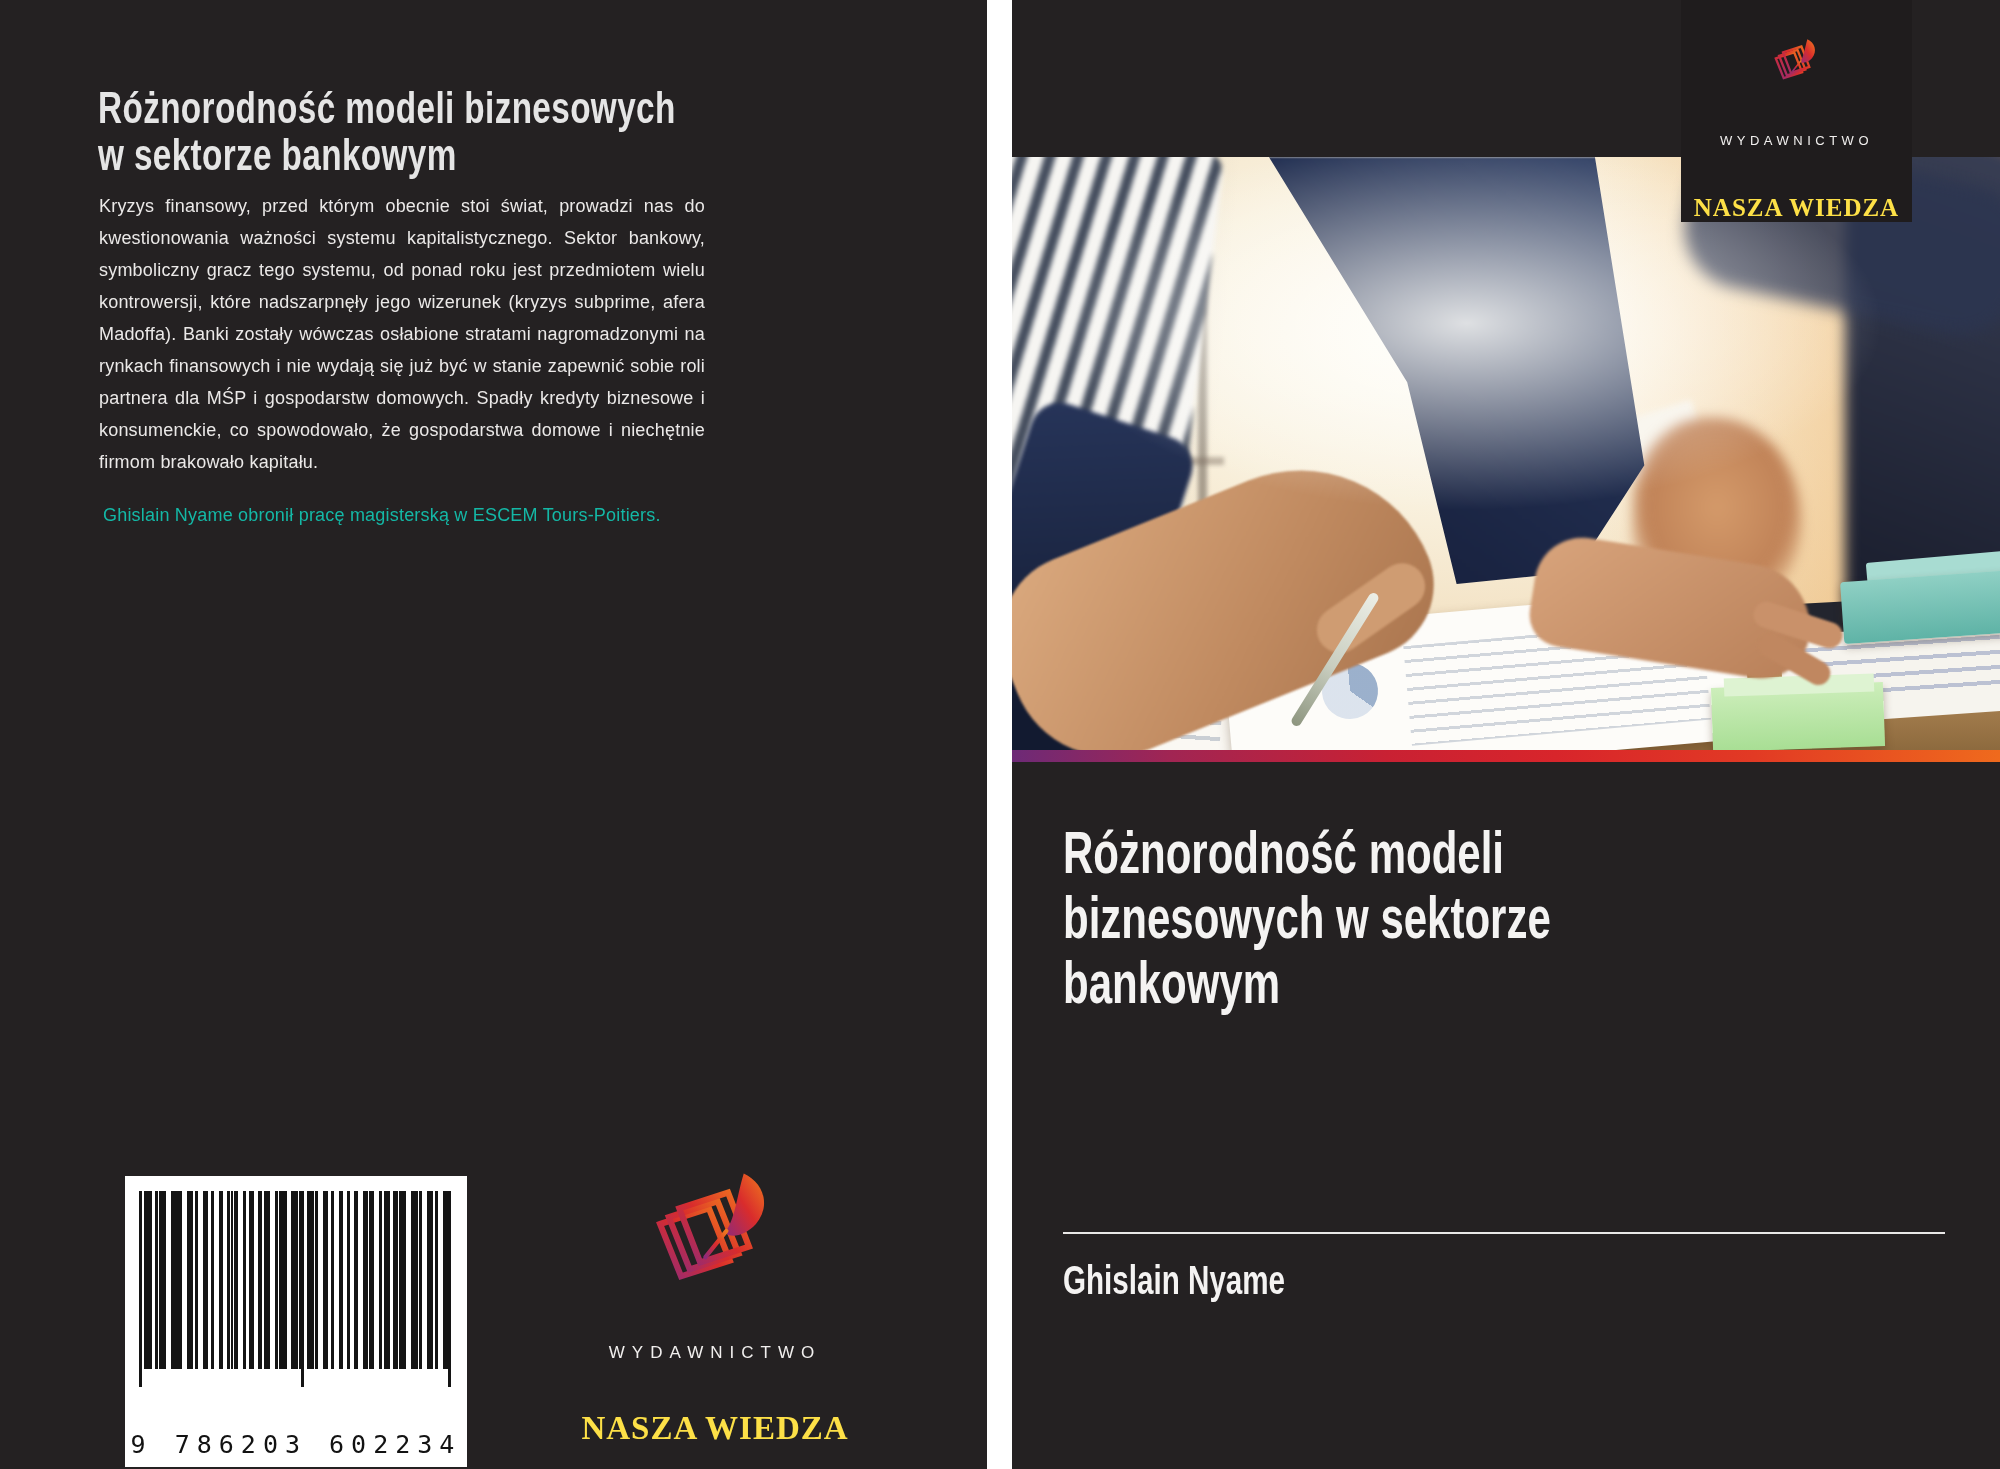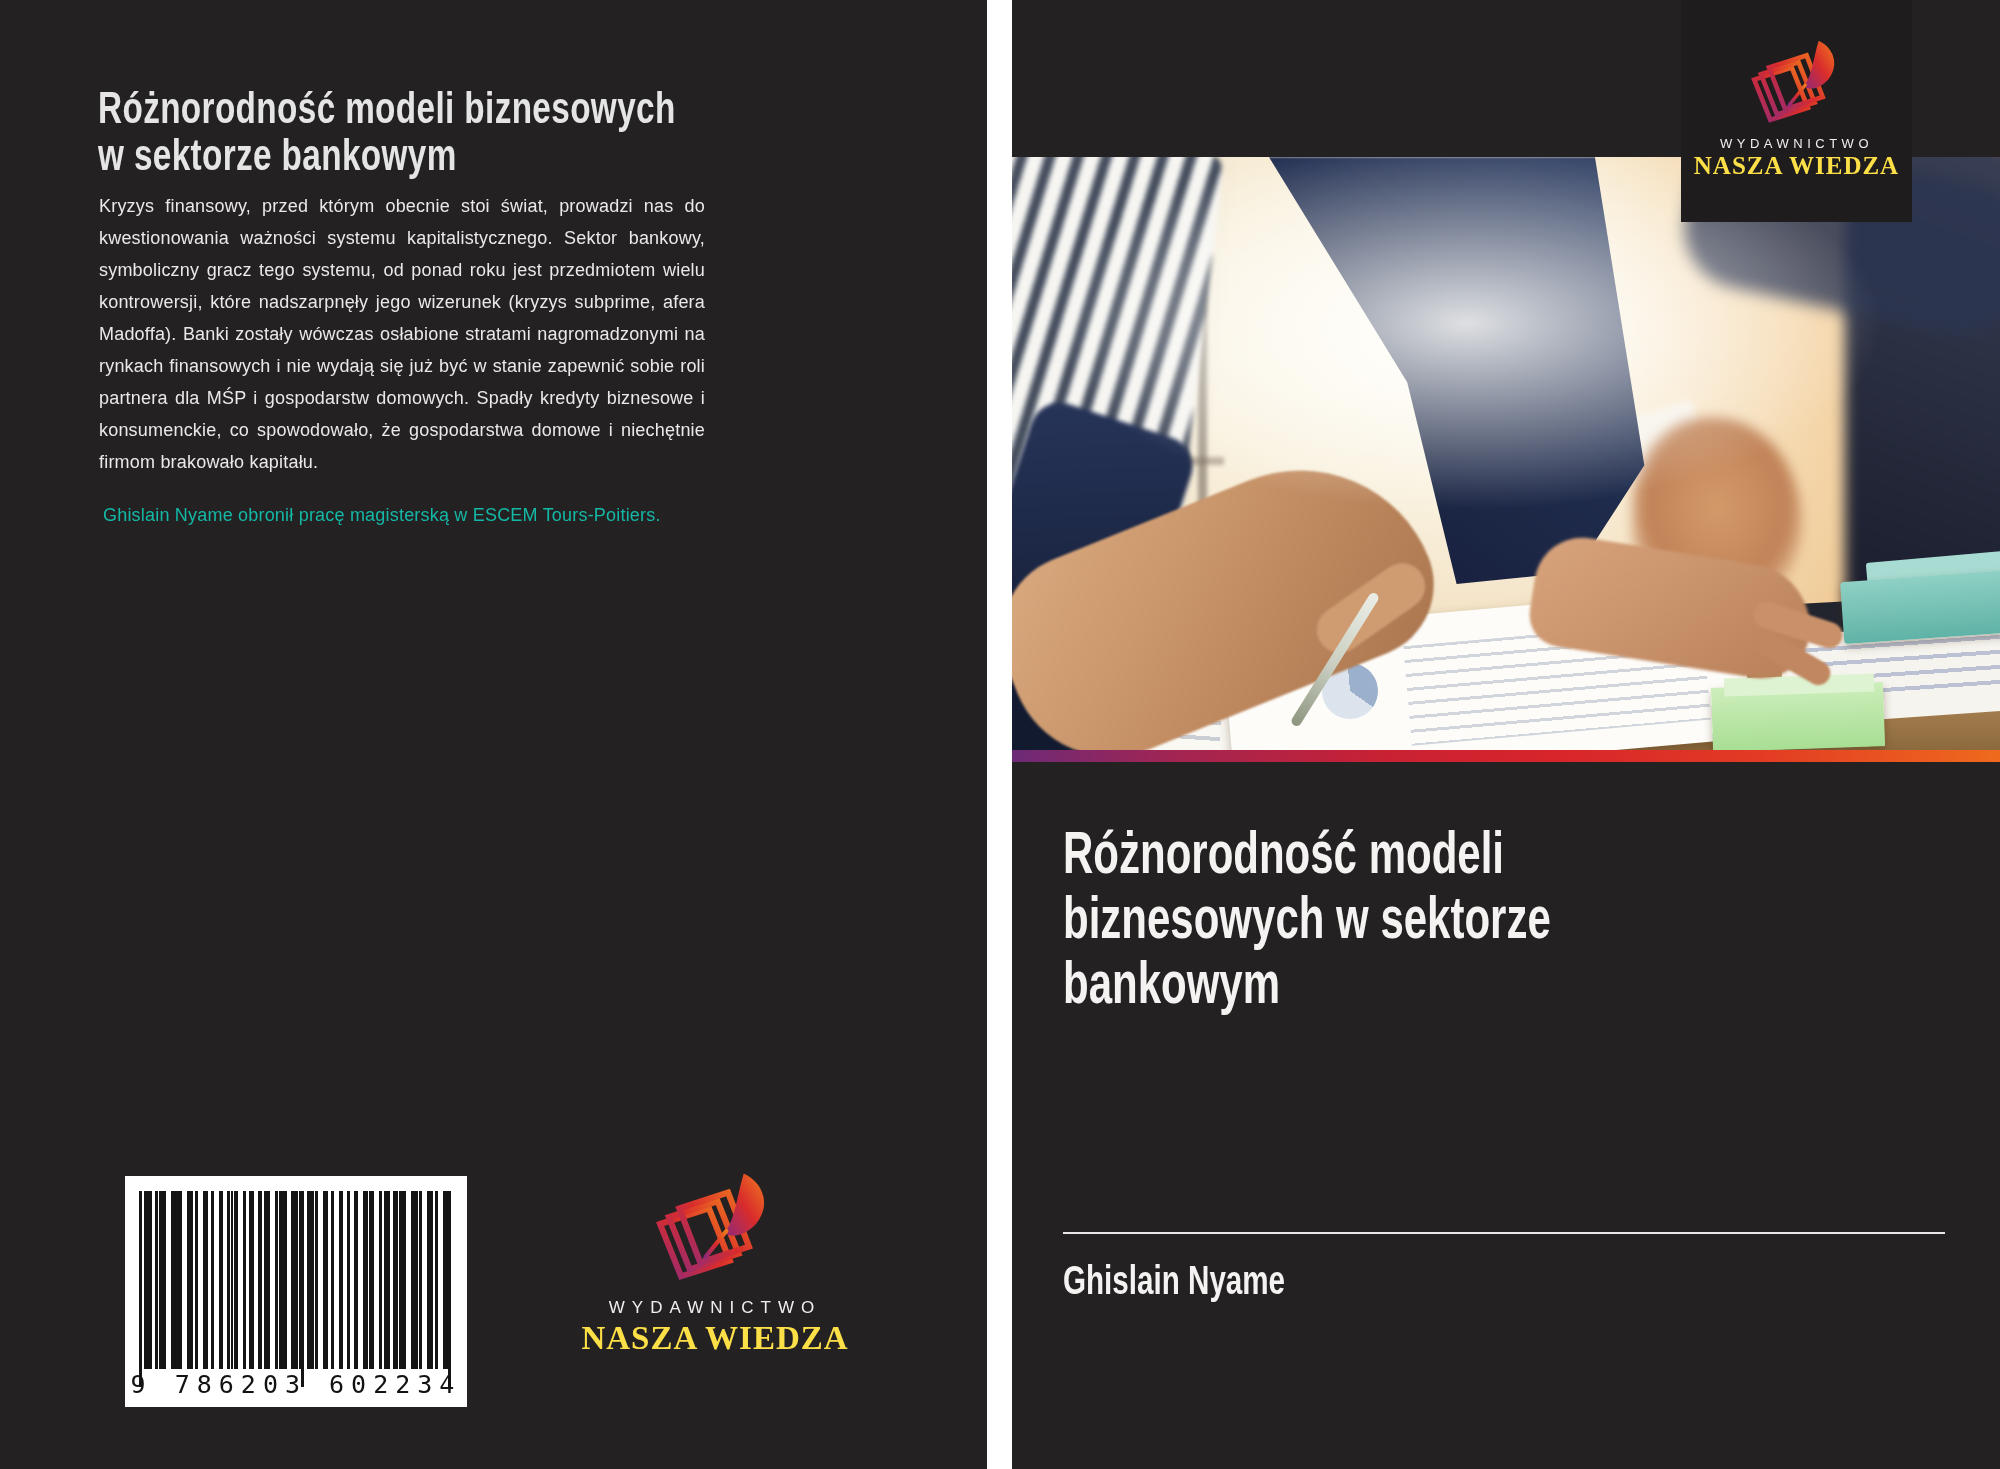--- a/index.html
+++ b/index.html
@@ -17,37 +17,37 @@
     font-size:45px;font-weight:bold;line-height:47px;white-space:nowrap;
     transform:scaleX(.74);transform-origin:left center;letter-spacing:.5px;
   }
   .back-desc{
     position:absolute;left:99px;top:190px;width:606px;color:#ebe9e8;
     font-size:18px;line-height:32px;text-align:justify;letter-spacing:.2px;
   }
   .back-note{position:absolute;left:103px;top:505px;color:#14b8a6;font-size:18px;letter-spacing:.2px;}
 
   
-  .barcode{position:absolute;left:125px;top:1176px;width:342px;height:231px;background:#ffffff;}
+  .barcode{position:absolute;left:125px;top:1176px;width:342px;height:291px;background:#ffffff;}
   .barcode-bars{
     position:absolute;left:14px;right:16px;top:15px;height:178px;
     background-image:
       repeating-linear-gradient(90deg,#141414 0 3px,transparent 3px 8px),
       repeating-linear-gradient(90deg,transparent 0 5px,#141414 5px 9px,transparent 9px 15px),
       repeating-linear-gradient(90deg,transparent 0 11px,#141414 11px 13px,transparent 13px 27px);
   }
   .guard{position:absolute;top:15px;width:3px;height:196px;background:#141414;}
   .guard.g1{left:14px}.guard.g2{left:176px}.guard.g3{right:16px}
   .barcode-digits{
     position:absolute;left:0;right:0;bottom:8px;text-align:center;color:#121212;
     font-family:"DejaVu Sans Mono",monospace;font-size:25px;letter-spacing:7px;white-space:nowrap;
   }
 
   
-  .pub-logo{display:flex;flex-direction:column;align-items:center;}
+  .pub-logo{display:flex;flex-direction:column;align-items:center;gap:45px;}
   .pub-top{color:#f1efee;letter-spacing:7px;font-size:17px;margin-top:6px;white-space:nowrap;}
   .pub-bottom{color:#fde047;font-family:"Liberation Serif",serif;font-weight:bold;font-size:33px;letter-spacing:1px;white-space:nowrap;margin-top:2px;}
   .back-logo{position:absolute;left:565px;top:1170px;width:300px;}
 
   
   .front{position:absolute;left:1012px;top:0;width:988px;height:1469px;background:#242122;overflow:hidden;}
 
   
   .photo{position:absolute;left:0;top:157px;width:988px;height:593px;overflow:hidden;background:#f3e2c4;}
   .photo *{position:absolute;}

